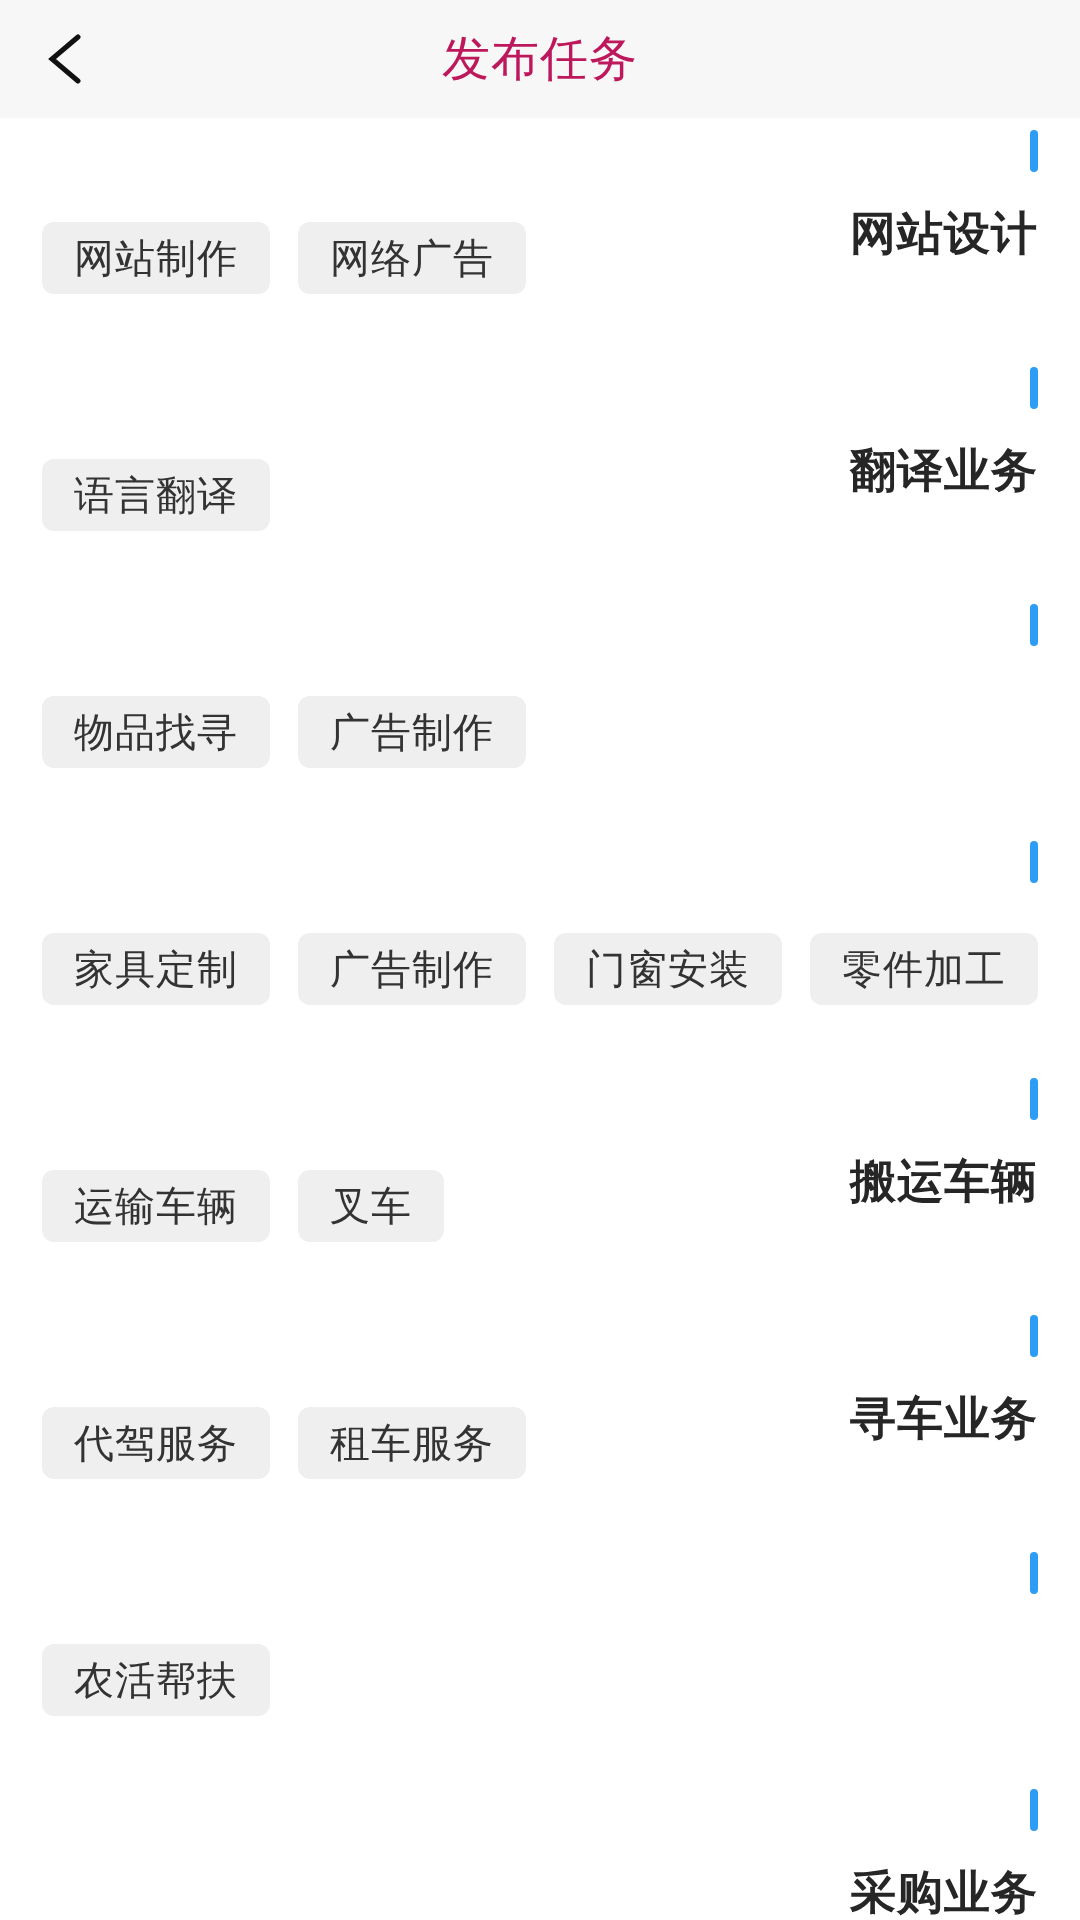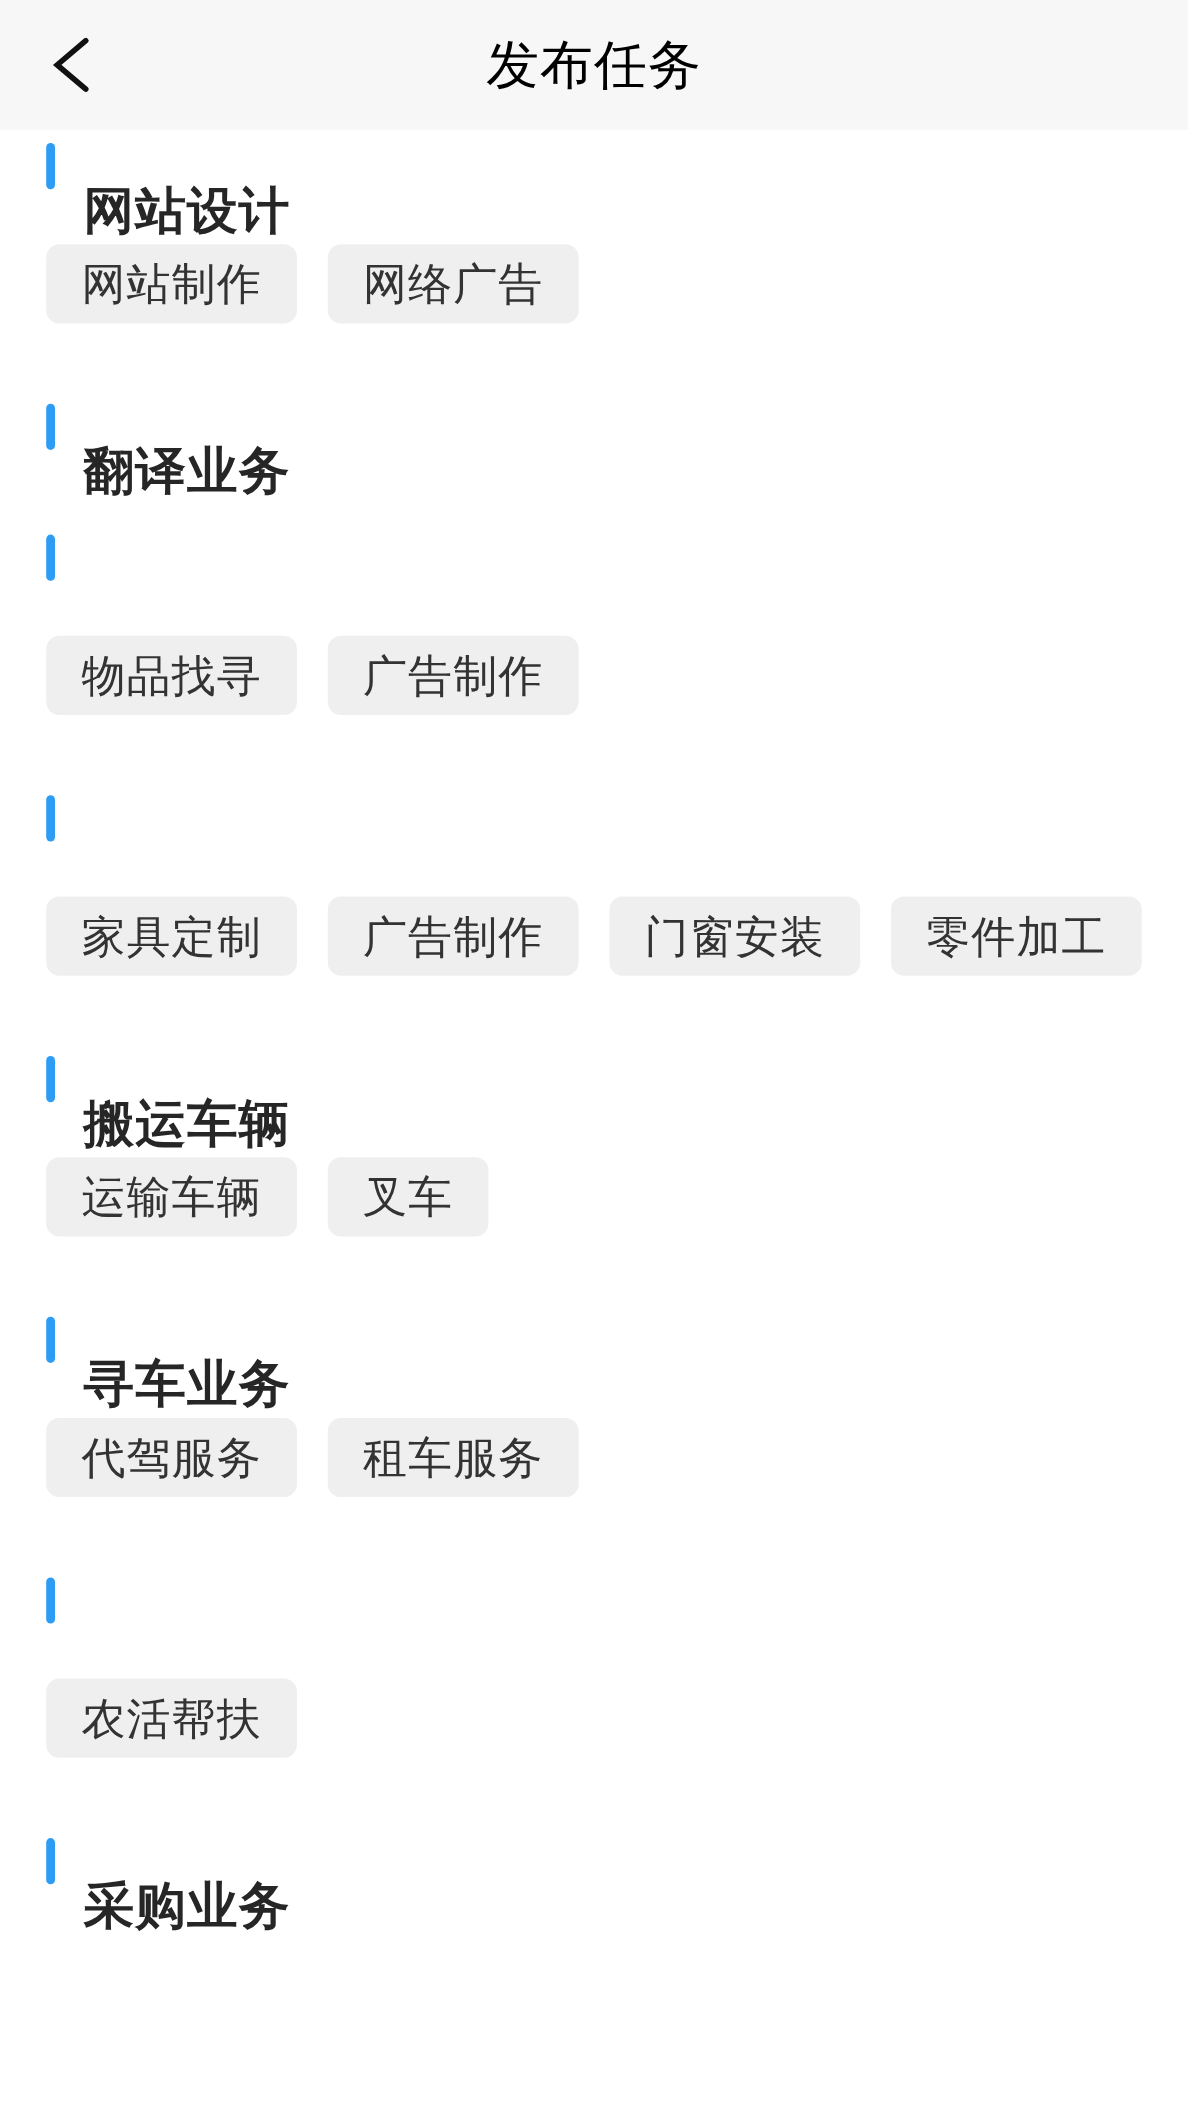--- a/index.html
+++ b/index.html
@@ -36,34 +36,35 @@
     position: absolute;
     left: 0;
     right: 0;
     top: 0;
     height: 118px;
     display: flex;
     align-items: center;
     justify-content: center;
     font-size: 48px;
     font-weight: 500;
-    color: #000000;
+    color: #be185d;
     letter-spacing: 1px;
   }
   
   .content {
     padding: 12px 42px 0 42px;
   }
   .section {
     margin-bottom: 73px;
   }
   .section-head {
     display: flex;
-    align-items: flex-start;
+    align-items: flex-end;
     height: 46px;
+    flex-direction: column;
   }
   .section-bar {
     width: 8px;
     height: 42px;
     border-radius: 4px;
     background: #2c9cf4;
     flex: 0 0 auto;
   }
   .section-title {
     margin-left: 26px;
@@ -121,20 +122,23 @@
         <button class="tag-chip">网站制作</button>
         <button class="tag-chip">网络广告</button>
       </div>
   </section>
 
   <section class="section">
     <div class="section-head">
       <span class="section-bar"></span>
       <h2 class="section-title">翻译业务</h2>
     </div>
+    <div class="tag-list">
+        <button class="tag-chip">语言翻译</button>
+      </div>
   </section>
 
   <section class="section">
     <div class="section-head">
       <span class="section-bar"></span>
     </div>
     <div class="tag-list">
         <button class="tag-chip">物品找寻</button>
         <button class="tag-chip">广告制作</button>
       </div>

